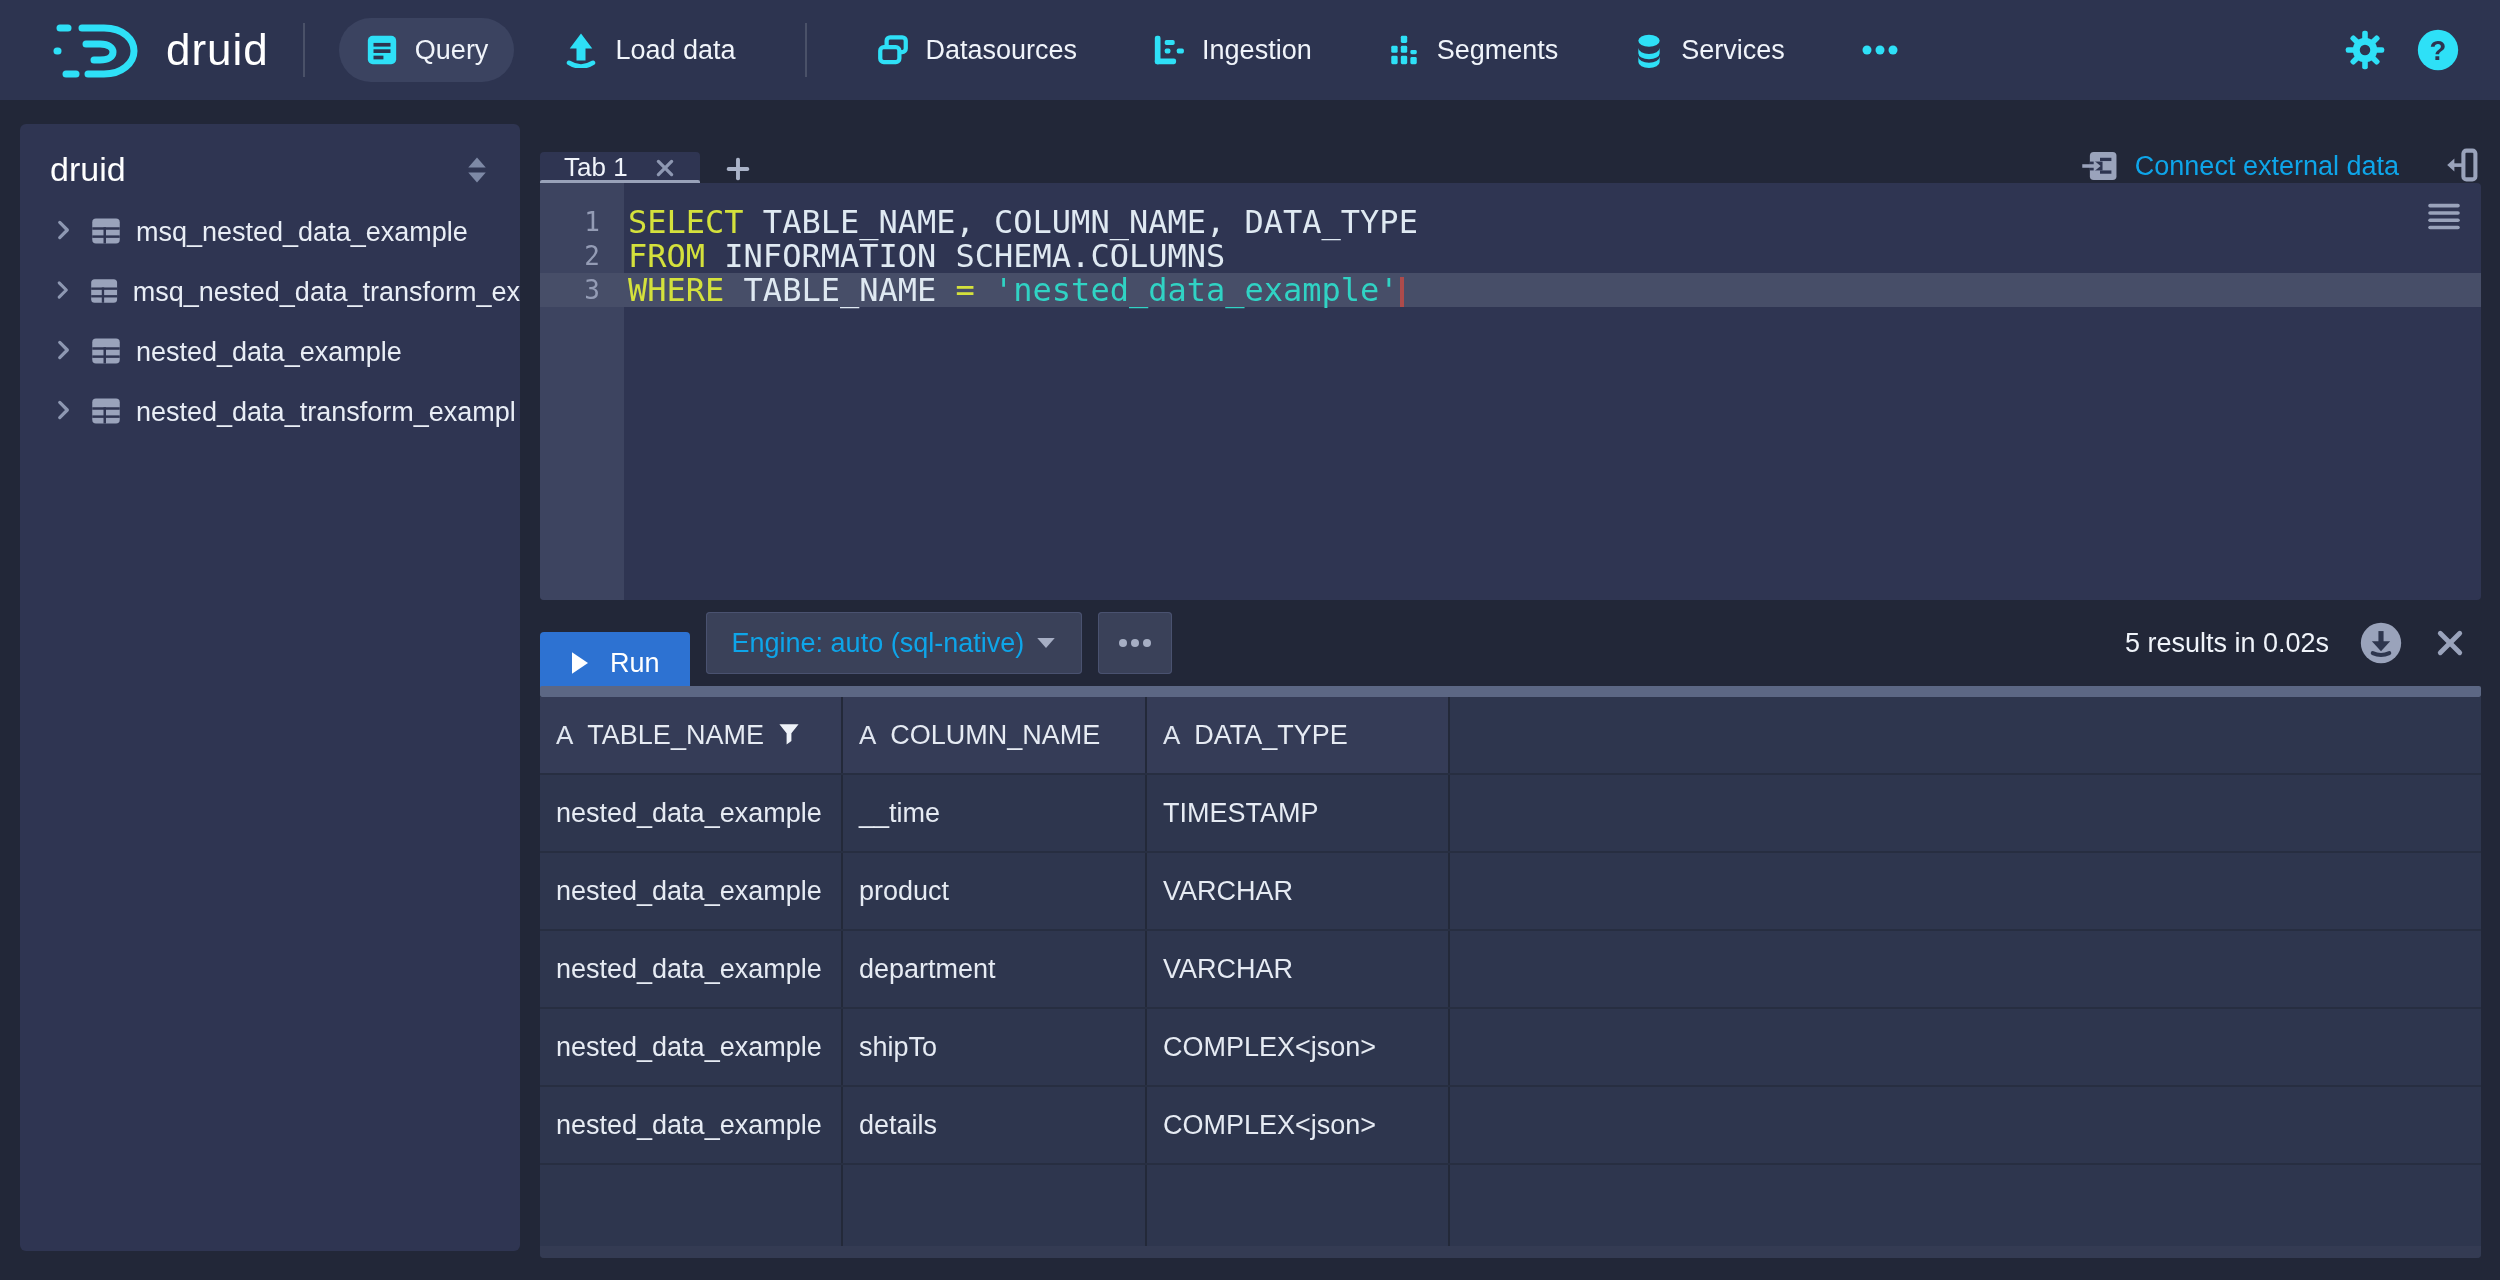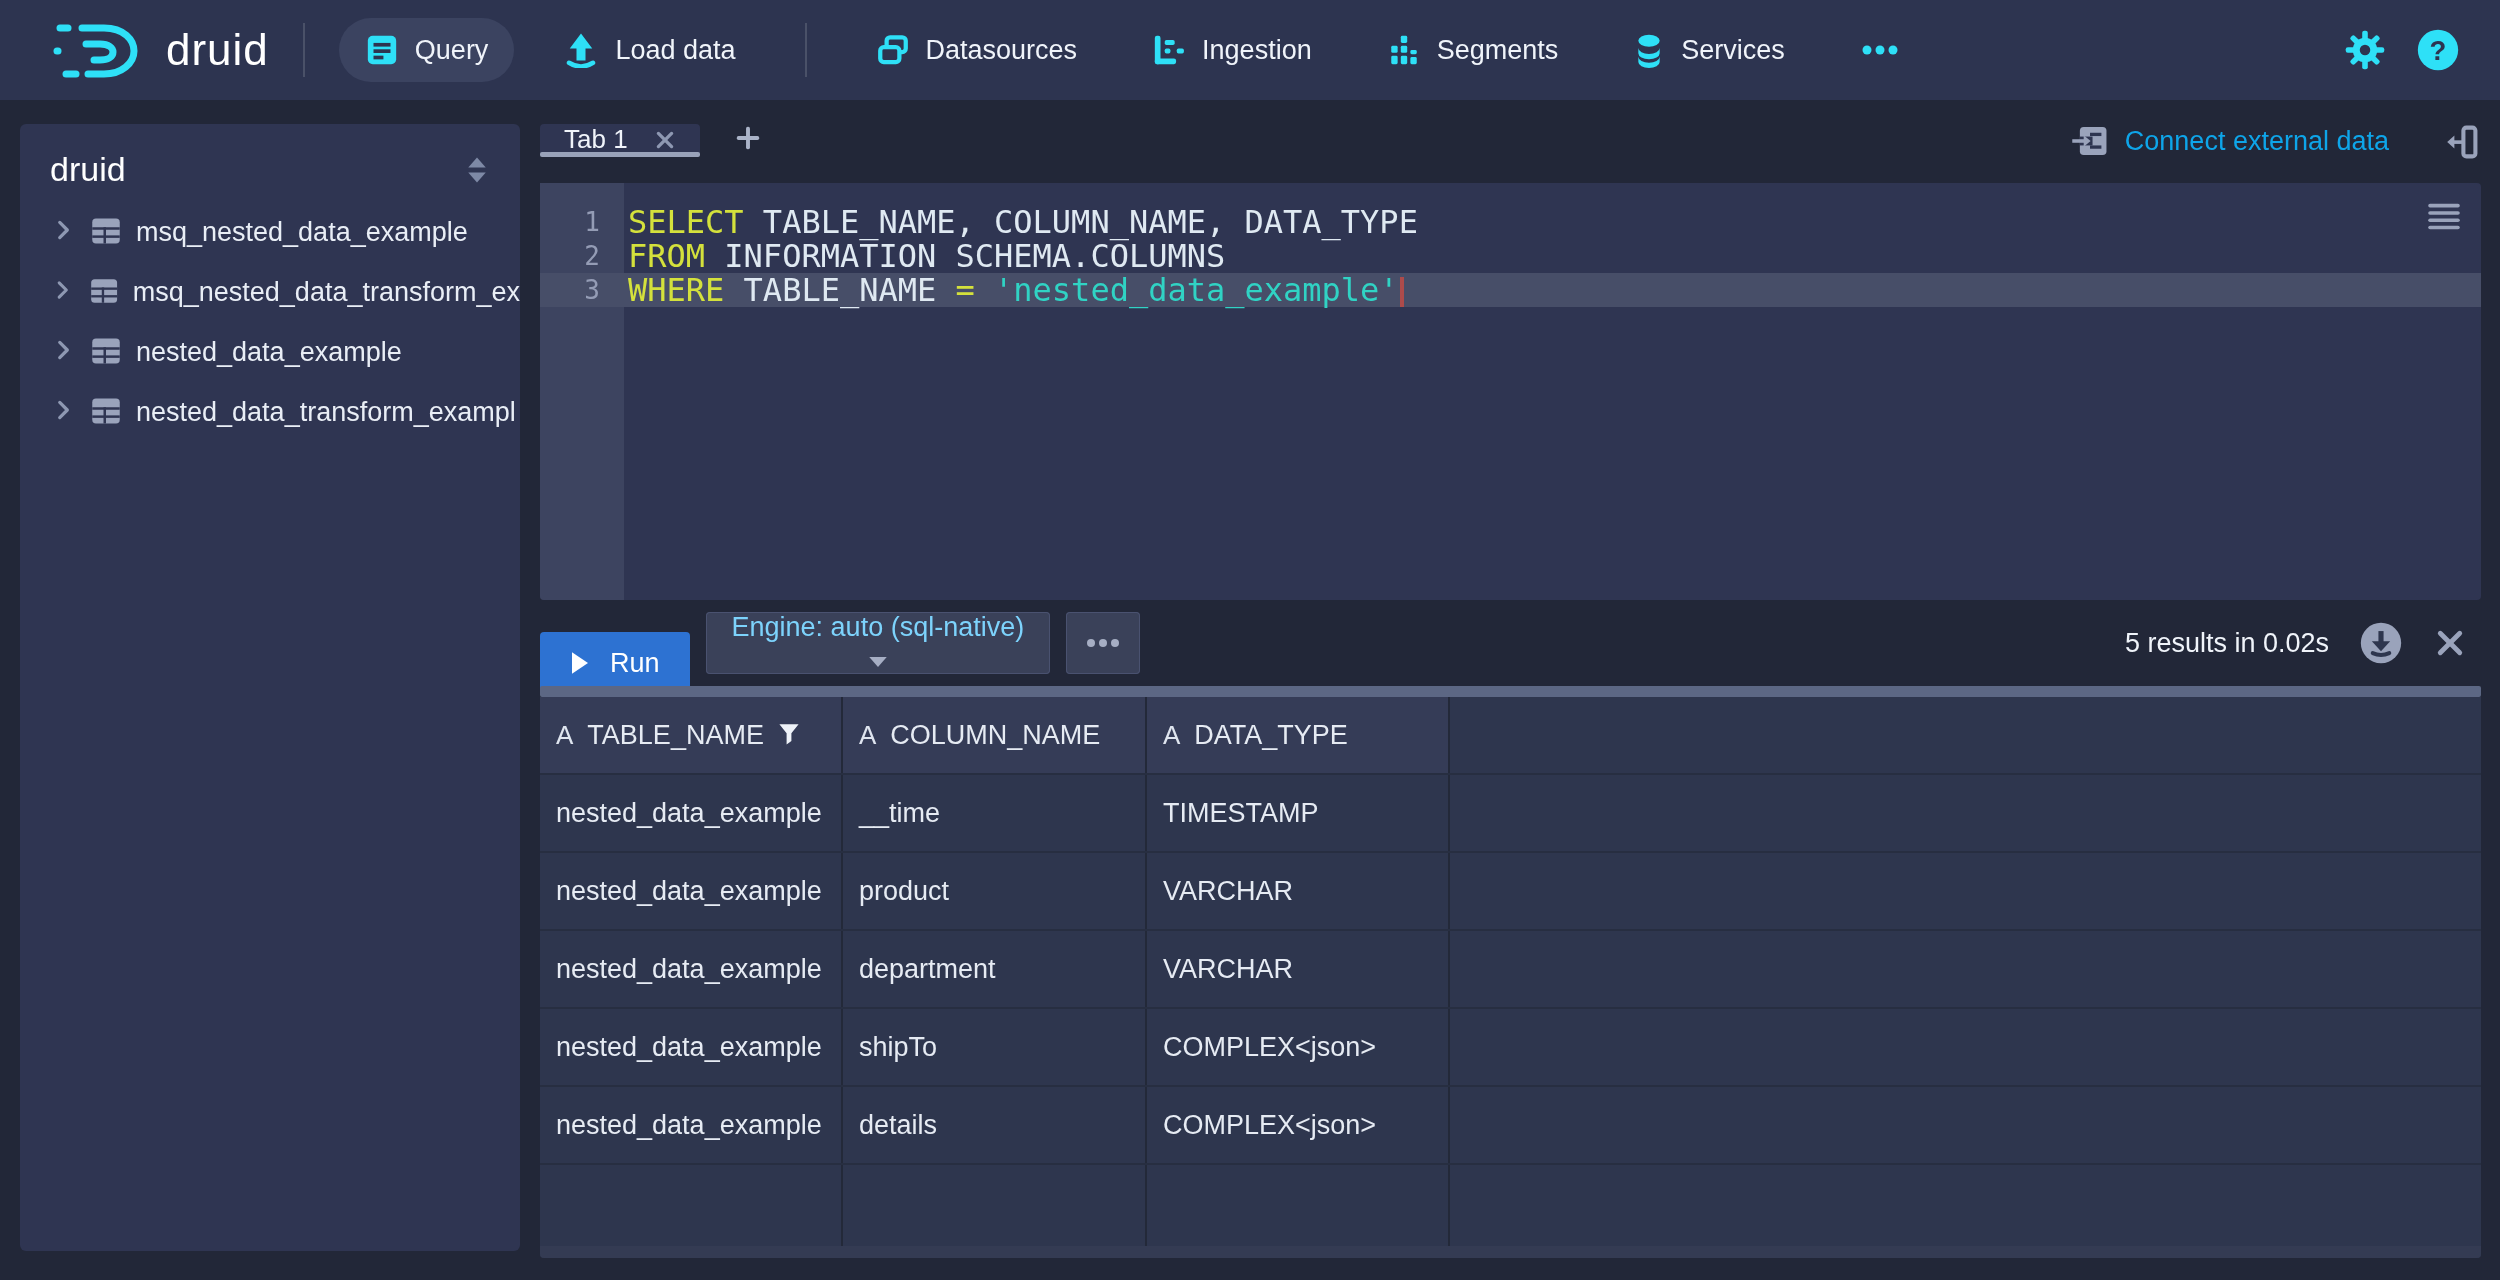--- a/index.html
+++ b/index.html
@@ -57,21 +57,21 @@
   .tree { display:flex; flex-direction:column; padding-top:12px; }
   .tree-item {
     height:60px; display:flex; align-items:flex-start; gap:15px;
     padding-left:30px; cursor:pointer; white-space:nowrap; overflow:hidden;
   }
   .tree-item span.lbl { font-size:27px; color:#e9eef6; }
 
   
   .main { flex:1; display:flex; flex-direction:column; min-width:0; }
 
-  .tabbar { height:59px; flex:none; display:flex; align-items:flex-start;gap:10px; }
+  .tabbar { height:59px; flex:none; display:flex; align-items:flex-end; }
   .tab {
     display:flex; align-items:center; gap:26px;
     padding:0 24px; background:var(--panel-bg,#2f3552);
     border-radius:4px 4px 0 0; position:relative; cursor:pointer;
   }
   .tab::after {
     content:""; position:absolute; left:0; right:0; bottom:-2px; height:5px;
     background:#99a2b9; border-radius:2px;
   }
   .tab .tab-label { font-size:26px; color:#f0f4fa; }
@@ -111,23 +111,22 @@
   .editor-menu { position:absolute; top:18px; right:20px; cursor:pointer; }
 
   
   .runbar { height:86px; flex:none; display:flex; align-items:center; gap:16px; }
   .btn {
     height:62px; border:none; border-radius:4px; cursor:pointer;
     display:flex; align-items:center; font-family:inherit;
   }
   .run { background:var(--run-blue,#2d72d2); color:#ffffff; font-size:27px; gap:20px; padding:0 30px;margin-top:40px; }
   .engine {
-    background:#3a4159; color:#7dd3fc; font-size:27px; gap:12px; padding:0 26px;
+    background:#3a4159; color:#0ea5e9; font-size:27px; gap:12px; padding:0 26px;
     box-shadow:inset 0 0 0 1px #4a5270;
-    flex-direction:column;
   }
   .dots { background:#3a4159; padding:0 20px; box-shadow:inset 0 0 0 1px #4a5270; }
   .run-spacer { flex:1; }
   .status { font-size:27px; color:#f0f4fa; margin-right:14px; }
   .runbar .icon-btn { margin-right:16px; }
 
   .splitter { height:11px; flex:none; background:var(--splitter,#5c6784); border-radius:2px; cursor:row-resize; }
 
   
   .results {

